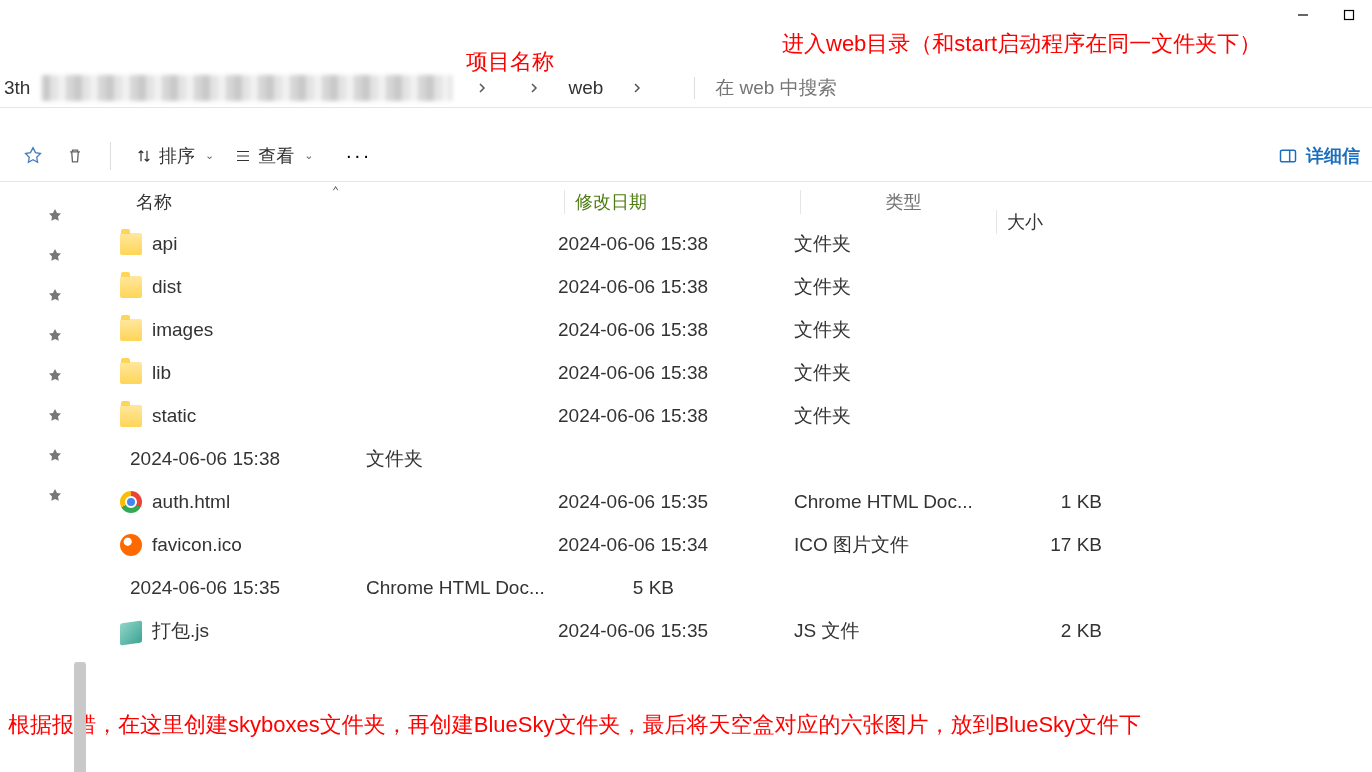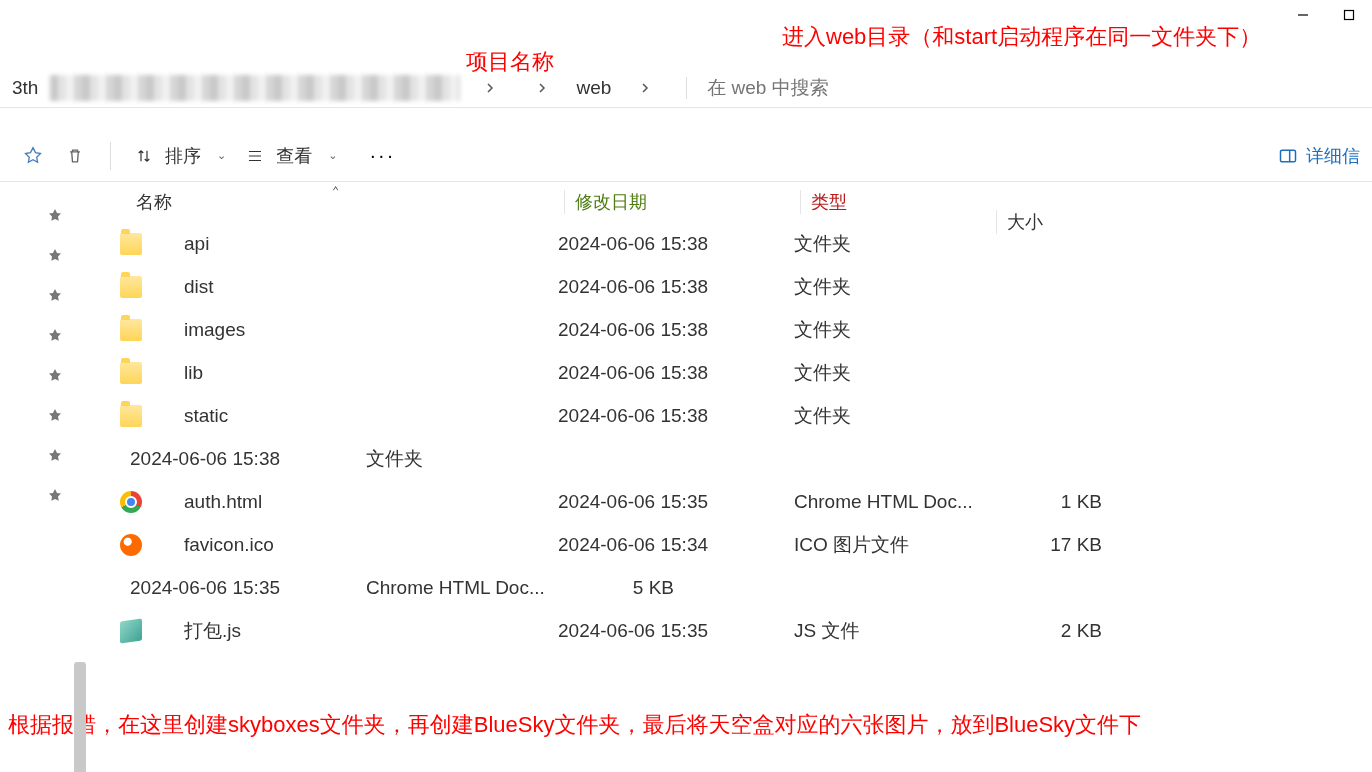--- a/index.html
+++ b/index.html
@@ -4,57 +4,57 @@
   <style>
     * { margin: 0; padding: 0; box-sizing: border-box; }
     body { font-family: "Microsoft YaHei", "Segoe UI", Arial, sans-serif; font-size: 14px; background: #fff; color: #000; width: 1372px; height: 772px; overflow: hidden; position: relative; }
     
     .window-controls { position: absolute; top: 0; right: 0; display: flex; gap: 0; }
     .wc-btn { width: 46px; height: 30px; display: flex; align-items: center; justify-content: center; }
     .wc-btn svg { width: 16px; height: 16px; }
     
     .annotations { position: absolute; color: #ff0000; font-size: 22px; font-weight: 400; }
     .annot-1 { top: 47px; left: 466px; }
-    .annot-2 { top: 22px; left: 782px; }
+    .annot-2 { top: 29px; left: 782px; }
     .annot-3 { top: 710px; left: 8px; }
     
-    .address-bar { position: absolute; top: 68px; left: 0; right: 0; height: 40px; display: flex; align-items: center; border-bottom: 1px solid #e5e5e5; padding-left: 12px; }
+    .address-bar { position: absolute; top: 68px; left: 0; right: 0; height: 40px; display: flex; align-items: center; border-bottom: 1px solid #e5e5e5; padding-left: 4px; }
     .addr-prefix { padding: 0 8px 0 0; font-size: 19px; color: #333; }
     .addr-blur { width: 410px; height: 26px; background: repeating-linear-gradient(90deg, #bbb 0 8px, #ddd 8px 16px, #eee 16px 24px, #ccc 24px 32px); filter: blur(2px); opacity: 0.8; margin: 0 4px; }
     .addr-chevron { padding: 0 20px; color: #555; font-size: 16px; display:flex; align-items:center; }
     .addr-seg { padding: 0 8px; font-size: 19px; color: #333; }
-    .search-area { margin-left: 15px; flex: 1; display: flex; align-items: center; border-left: 1px solid #ddd; padding-left: 20px; }
+    .search-area { margin-left: 31px; flex: 1; display: flex; align-items: center; border-left: 1px solid #ddd; padding-left: 20px; }
     .search-input { border: none; outline: none; font-size: 19px; color: #888; background: transparent; width: 300px; }
     
     .toolbar { position: absolute; top: 130px; left: 0; right: 0; height: 52px; display: flex; align-items: center; padding: 0 12px; border-bottom: 1px solid #e5e5e5; }
     .tb-icon { width: 42px; height: 36px; display: flex; align-items: center; justify-content: center; color: #4a7dc0; }
     .tb-icon svg { width: 20px; height: 20px; }
     .tb-sep { width: 1px; height: 28px; background: #ddd; margin: 0 14px; }
-    .tb-btn { display: flex; align-items: center; gap: 12px; padding: 6px 10px; font-size: 18px; color: #333; justify-content: space-between; }
+    .tb-btn { display: flex; align-items: center; gap: 6px; padding: 6px 10px; font-size: 18px; color: #333; justify-content: space-between; }
     .tb-btn .chev { font-size: 11px; color: #666; margin-left: 4px; }
     .tb-more { margin-left: 10px; padding: 6px 12px; font-size: 20px; letter-spacing: 2px; }
-    .tb-right { margin-left: auto; display: flex; align-items: center; gap: 8px; color: #1a6fbf; font-size: 18px; }
+    .tb-right { margin-left: auto; display: flex; align-items: center; gap: 8px; color: #1a6fbf; font-size: 18px; font-weight: bold; }
     
     .main { position: absolute; top: 182px; left: 0; right: 0; bottom: 0; display: flex; }
     .left-rail { width: 84px; border-right: 1px solid transparent; padding-top: 14px; }
     .pin-row { height: 40px; display: flex; align-items: center; justify-content: flex-end; padding-right: 20px; }
     .pin-row svg { width: 16px; height: 16px; fill: #666; }
     .scroll-track { position: absolute; left: 74px; top: 480px; width: 12px; height: 120px; background: #c9c9c9; border-radius: 3px; }
     
     .file-area { flex: 1; padding-left: 30px; }
     .col-headers { display: flex; height: 40px; align-items: center; border-bottom: 1px solid transparent; padding-left: 22px; font-family: Liberation Mono, monospace; }
     .col-name { width: 428px; font-size: 18px; color: #333; position: relative; }
     .sort-arrow { position: absolute; left: 196px; top: -6px; font-size: 12px; color: #555; }
     .col-date { width: 236px; font-size: 18px; color: #4d7c0f; border-left: 1px solid #e5e5e5; padding-left:10px; }
-    .col-type { width: 196px; font-size: 18px; color: #b91c1c; border-left: 1px solid #e5e5e5; padding-left:10px; }
+    .col-type { width: 196px; font-size: 18px; color: #737373; border-left: 1px solid #e5e5e5; padding-left:10px;text-align:center; }
     .col-size { width: 140px; font-size: 18px; color: #333; border-left: 1px solid #e5e5e5; padding-left:10px;margin-top:40px; }
     
     .file-row { display: flex; align-items: center; height: 43px; padding-left: 6px; font-size: 19px; color: #333; }
     .file-icon { width: 22px; height: 22px; margin-right: 10px; flex-shrink: 0; }
-    .fr-name { width: 428px; display: flex; align-items: center; gap: 32px; }
+    .fr-name { width: 428px; display: flex; align-items: flex-end; }
     .fr-date { width: 236px; padding-left:10px; }
     .fr-type { width: 196px; padding-left:10px; }
     .fr-size { width: 140px; text-align: right; padding-right: 18px; }
     
     .folder-icon { background: linear-gradient(180deg, #ffe79e 0%, #ffd558 100%); border-radius: 2px; position: relative; }
     .folder-icon::before { content: ''; position: absolute; top: -4px; left: 1px; width: 9px; height: 5px; background: #ffd558; border-radius: 2px 2px 0 0; }
     .chrome-icon { border-radius: 50%; background: conic-gradient(#ea4335 0deg 120deg, #34a853 120deg 240deg, #fbbc05 240deg 360deg); position:relative; }
     .chrome-icon::after { content:''; position:absolute; inset:5px; border-radius:50%; background:#4285f4; border:2px solid #fff; }
     .ico-icon { border-radius: 50%; background: radial-gradient(circle at 35% 35%, #fff 0 18%, #ff6a00 22% 100%); }
     .js-icon { background: linear-gradient(135deg, #8ed6c8, #3fa394); border-radius: 2px; transform: skewY(-8deg); }

